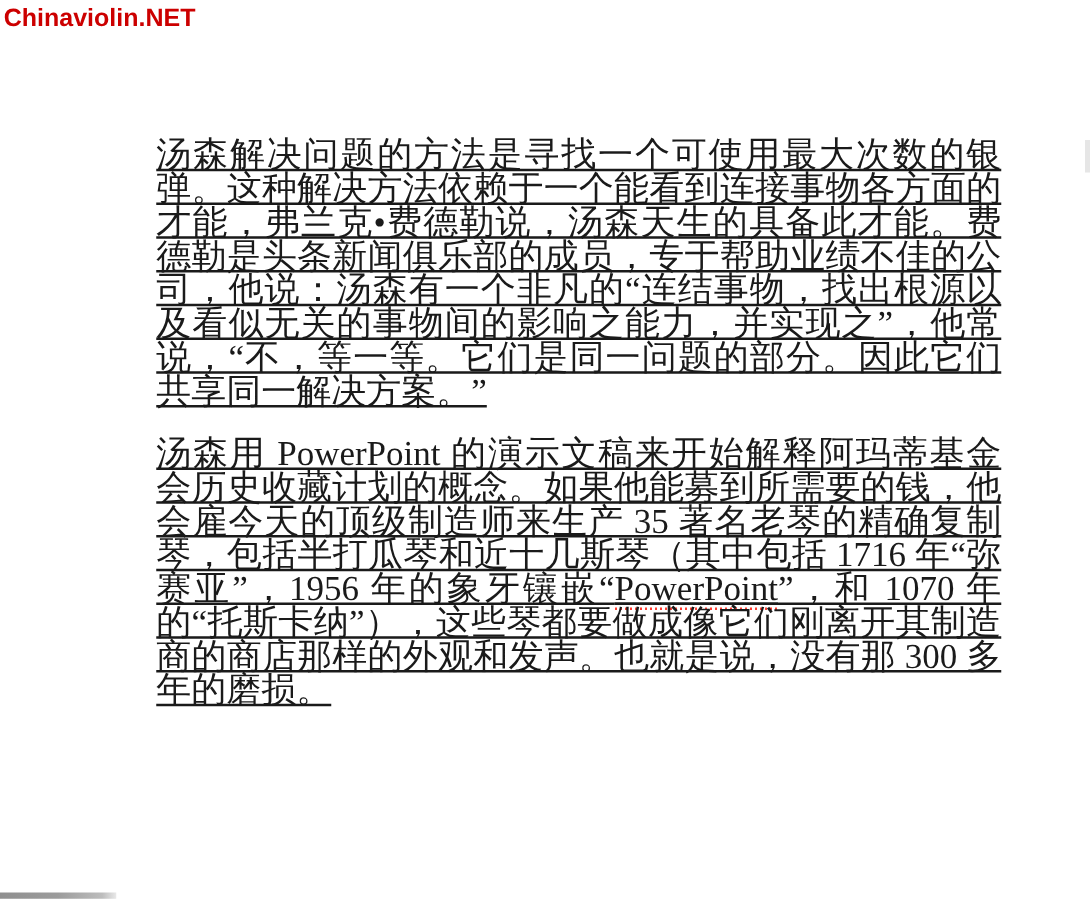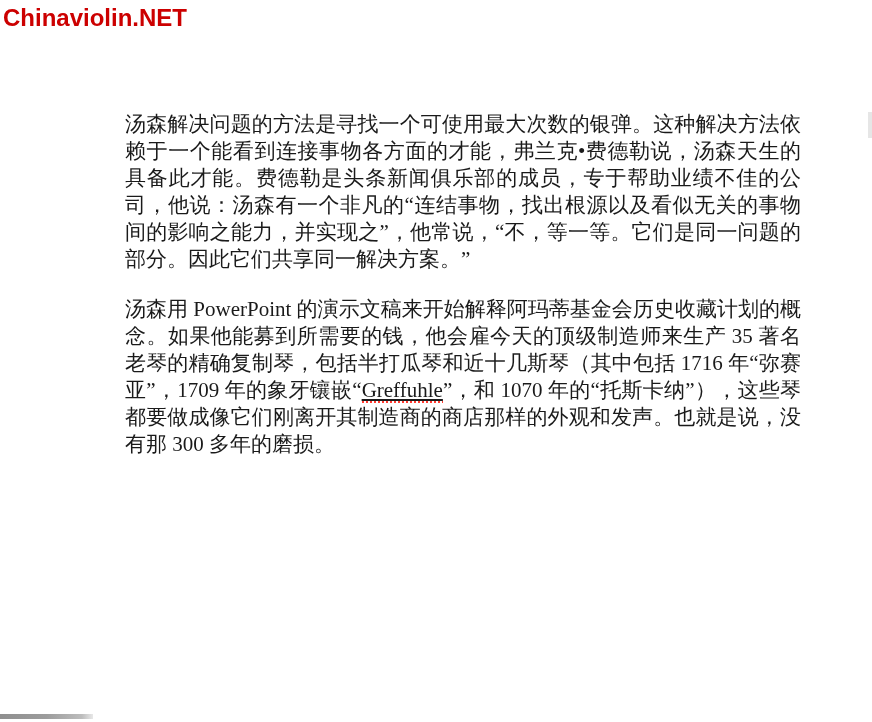--- a/index.html
+++ b/index.html
@@ -8,32 +8,33 @@
     background: #ffffff;
     overflow: hidden;
     position: relative;
     font-family: "Liberation Serif", "DejaVu Serif", serif;
   }
   .logo {
     position: absolute;
     left: 3px; top: 4px;
     font-family: "Liberation Sans", "DejaVu Sans", sans-serif;
     font-weight: bold;
-    font-size: 24px;
+    font-size: 20px;
     color: #cc0000;
   }
   .article-body {
     position: absolute;
     left: 125px; top: 111px;
     width: 676px;
     color: #1a1a1a;
-    font-size: 21px;
+    font-size: 28px;
     line-height: 27px;
     text-align: justify;
     text-justify: inter-ideograph;
+    text-decoration: underline;
   }
   .article-body p { margin: 0 0 23px 0; }
   .misspelled {
     text-decoration: underline;
     background: repeating-linear-gradient(90deg, #ff3b30 0 2px, rgba(0,0,0,0) 2px 4px) left bottom / 100% 2px no-repeat;
     padding-bottom: 1px;
   }
   .hscroll-thumb {
     position: absolute;
     left: 0; bottom: 3px;
@@ -48,18 +49,18 @@
     opacity: 0.7;
   }
 </style>
 </head>
 <body>
 
 <div class="logo">Chinaviolin.NET</div>
 
 <div class="article-body">
     <p><span>汤森解决问题的方法是寻找一个可使用最大次数的银弹。这种解决方法依赖于一个能看到连接事物各方面的才能，弗兰克•费德勒说，汤森天生的具备此才能。费德勒是头条新闻俱乐部的成员，专于帮助业绩不佳的公司，他说：汤森有一个非凡的“连结事物，找出根源以及看似无关的事物间的影响之能力，并实现之”，他常说，“不，等一等。它们是同一问题的部分。因此它们共享同一解决方案。”</span></p>
-    <p><span>汤森用 PowerPoint 的演示文稿来开始解释阿玛蒂基金会历史收藏计划的概念。如果他能募到所需要的钱，他会雇今天的顶级制造师来生产 35 著名老琴的精确复制琴，包括半打瓜琴和近十几斯琴（其中包括 1716 年“弥赛亚”，1709 年的象牙镶嵌“</span><span class="misspelled">Greffuhle</span><span>”，和 1070 年的“托斯卡纳”），这些琴都要做成像它们刚离开其制造商的商店那样的外观和发声。也就是说，没有那 300 多年的磨损。</span></p>
+    <p><span>汤森用 PowerPoint 的演示文稿来开始解释阿玛蒂基金会历史收藏计划的概念。如果他能募到所需要的钱，他会雇今天的顶级制造师来生产 35 著名老琴的精确复制琴，包括半打瓜琴和近十几斯琴（其中包括 1716 年“弥赛亚”，1956 年的象牙镶嵌“</span><span class="misspelled">PowerPoint</span><span>”，和 1070 年的“托斯卡纳”），这些琴都要做成像它们刚离开其制造商的商店那样的外观和发声。也就是说，没有那 300 多年的磨损。</span></p>
   </div>
 
 <div class="edge-mark"></div>
 
 <div class="hscroll-thumb"></div>
 
 </body></html>

